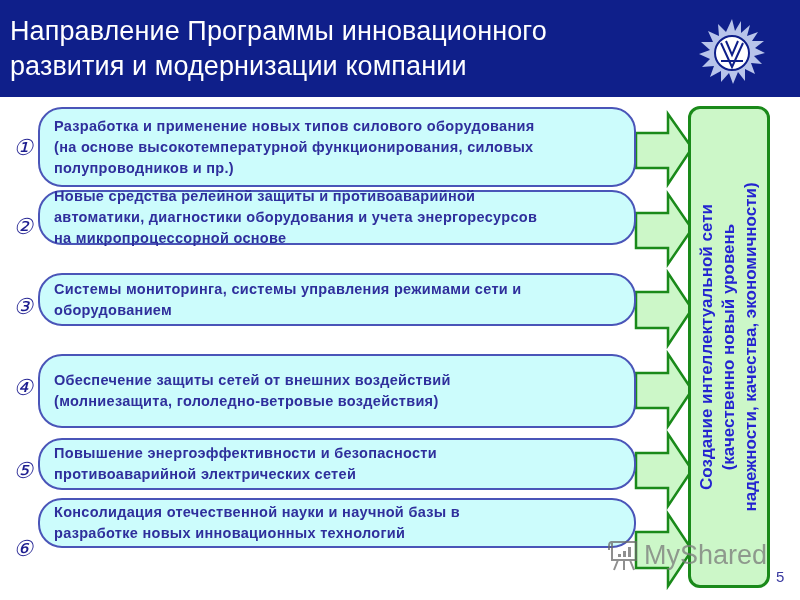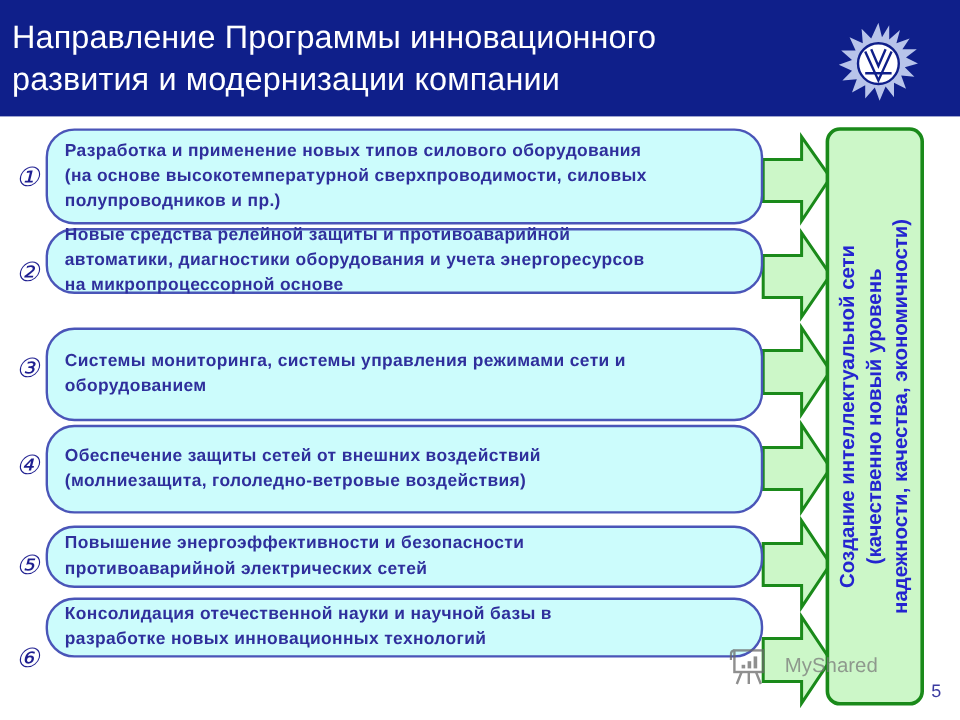--- a/index.html
+++ b/index.html
@@ -17,22 +17,22 @@
          letter-spacing:0.3px; }
   .box div { white-space:nowrap; }
   .num { position:absolute; left:10px; font-size:22px; font-style:italic; color:#1e1e90;
          font-family:"DejaVu Serif", serif; width:26px; text-align:center; }
   .goal { position:absolute; left:688px; top:106px; width:82px; height:482px; background:#ccf7c8;
           border:3px solid #1a8a1a; border-radius:12px; box-sizing:border-box; }
   .goal-text { position:absolute; left:50%; top:50%; width:460px; transform:translate(-50%,-50%) rotate(-90deg);
                text-align:center; color:#2424d0; font-weight:bold; font-size:17px; line-height:22px; }
   .goal-text div { white-space:nowrap; }
   .page-num { position:absolute; left:776px; top:568px; color:#3a3aa0; font-size:15px; }
-  .watermark { position:absolute; left:608px; top:538px; color:#7a7a7a; font-size:17px; opacity:0.75;
-               display:flex; align-items:center; gap:16px; }
+  .watermark { position:absolute; left:608px; top:538px; color:#7a7a7a; font-size:27px; opacity:0.75;
+               display:flex; align-items:center; gap:6px; }
 </style>
 </head>
 <body>
 
 <div class="header">
   <div class="title">
     <div>Направление Программы инновационного</div>
     <div>развития и модернизации компании</div>
   </div>
   <svg class="logo" viewBox="0 0 70 70">
@@ -63,33 +63,33 @@
   <div class="goal-text">
     <div>Создание интеллектуальной сети</div>
     <div>(качественно новый уровень</div>
     <div>надежности, качества, экономичности)</div>
   </div>
 </div>
 
 <div class="num" style="top:135px">①</div>
 <div class="box" style="top:107px;height:80px">
   <div>Разработка и применение новых типов силового оборудования</div>
-  <div>(на основе высокотемпературной сверхпроводимости, силовых</div>
+  <div>(на основе высокотемпературной функционирования, силовых</div>
   <div>полупроводников и пр.)</div>
 </div>
 
 <div class="num" style="top:214px">②</div>
 <div class="box" style="top:190px;height:55px">
   <div>Новые средства релейной защиты и противоаварийной</div>
   <div>автоматики, диагностики оборудования и учета энергоресурсов</div>
   <div>на микропроцессорной основе</div>
 </div>
 
 <div class="num" style="top:294px">③</div>
-<div class="box" style="top:273px;height:78px">
+<div class="box" style="top:273px;height:53px">
   <div>Системы мониторинга, системы управления режимами сети и</div>
   <div>оборудованием</div>
 </div>
 
 <div class="num" style="top:375px">④</div>
 <div class="box" style="top:354px;height:74px">
   <div>Обеспечение защиты сетей от внешних воздействий</div>
   <div>(молниезащита, гололедно-ветровые воздействия)</div>
 </div>
 

